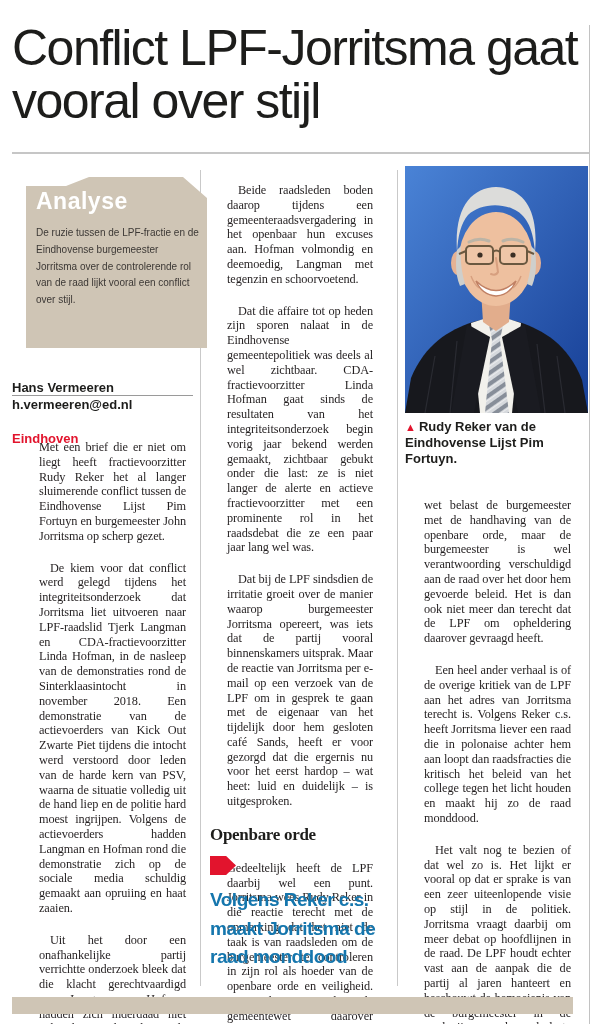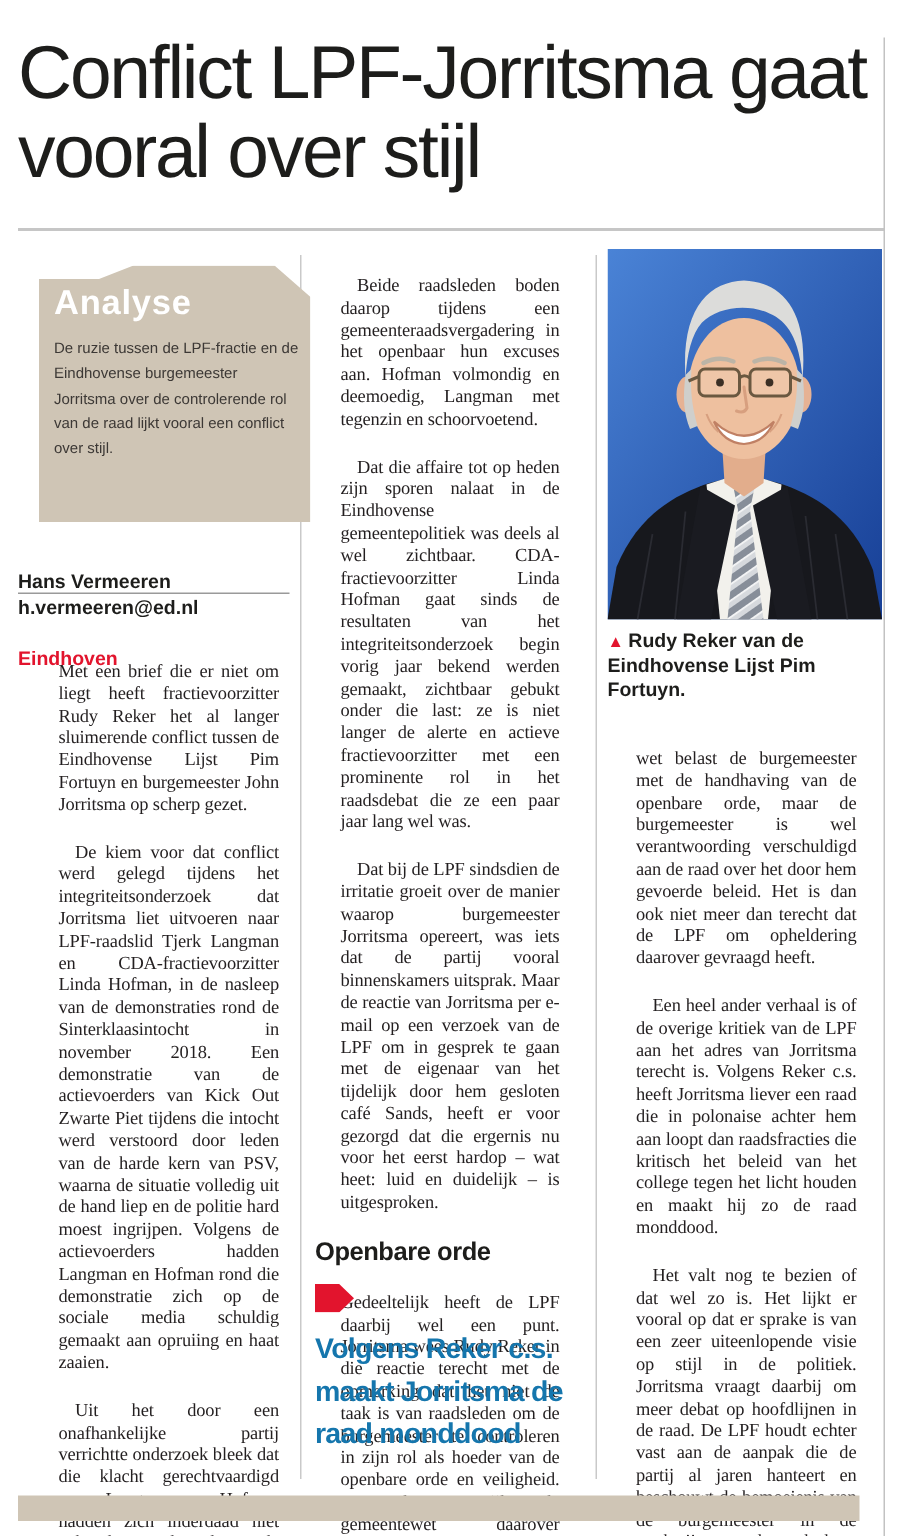--- a/index.html
+++ b/index.html
@@ -44,21 +44,21 @@
     font-weight:700; font-size:13px; color:#e2142d;margin-top:32px;}
   
   .col{position:absolute; font-size:12.3px; line-height:14.8px; text-align:justify;
     letter-spacing:-0.1px; color:#231f20;}
   .col p{margin:17px;}
   .col p.indent{text-indent:11px;}
   .col1{left:22px;  top:423px; width:181px;}
   .col2{left:210px; top:166px; width:180px;}
   .col3{left:407px; top:481px; width:181px;}
   .subhead{
-    font-family:Liberation Sans, sans-serif; font-weight:700;
+    font-family:Liberation Serif, serif; font-weight:700;
     font-size:17px; line-height:18px; letter-spacing:-0.3px; color:#1d1d1b;
     margin:12px 0 5px 0;
   }
   
   .photo{position:absolute; left:405px; top:166px; width:183px; height:247px; margin:0; display:block;}
   .photo svg{display:block;}
   .caption{
     position:absolute; left:405px; top:419px; width:183px;
     font-family:"Liberation Sans", sans-serif; font-weight:700;
     font-size:13px; line-height:16px; color:#1d1d1b;

